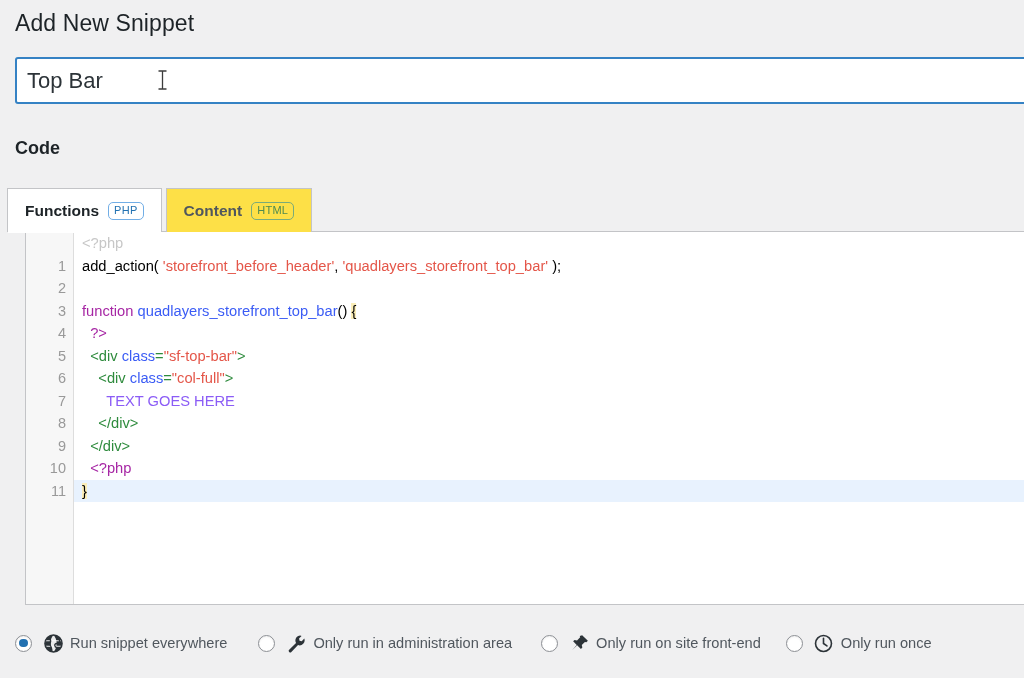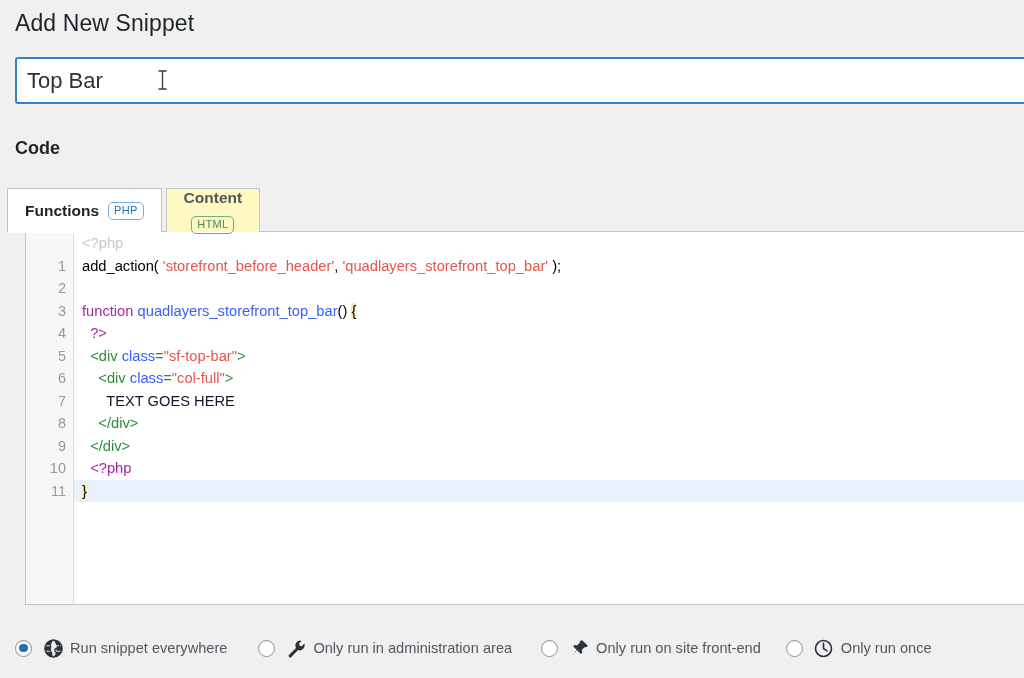--- a/index.html
+++ b/index.html
@@ -105,25 +105,24 @@
     z-index: 2;
   }
   .tab.active::after {
     content: "";
     position: absolute;
     left: 0; right: 0; bottom: -1px;
     height: 1px;
     background: #ffffff;
   }
   .tab.inactive {
-    background: #fef9c3;
+    background: #fde047;
     color: #50575e;
     font-weight: 700;
     border-color: #c3c4c7;
-    flex-direction: column;
   }
   .tab-badge {
     display: inline-block;
     font-size: 11px;
     font-weight: 400;
     letter-spacing: 0.3px;
     padding: 1px 5px 2px 5px;
     border-radius: 5px;
     line-height: 13px;
   }
@@ -190,32 +189,32 @@
 
   
   .tok-fn      { color: #000000; }
   .tok-kw      { color: #a626a4; }
   .tok-fname   { color: #3b5cf5; }
   .tok-str     { color: #e45649; }
   .tok-punc    { color: #000000; }
   .tok-tag     { color: #2e8b3d; }
   .tok-attr    { color: #3b5cf5; }
   .tok-val     { color: #e45649; }
-  .tok-plain   { color: #0f172a; text-align: center; }
+  .tok-plain   { color: #8b5cf6; text-align: center; }
   .bracket-hl  { background: #fbeeb8; }
 
   
   .scope-row {
     position: absolute;
     left: 15px;
     top: 628px;
     right: 0;
     height: 30px;
     display: flex;
-    align-items: flex-end;
+    align-items: center;
   }
   .scope-item {
     display: flex;
     align-items: center;
     cursor: pointer;
     white-space: nowrap;
   }
   .radio {
     width: 17px;
     height: 17px;

